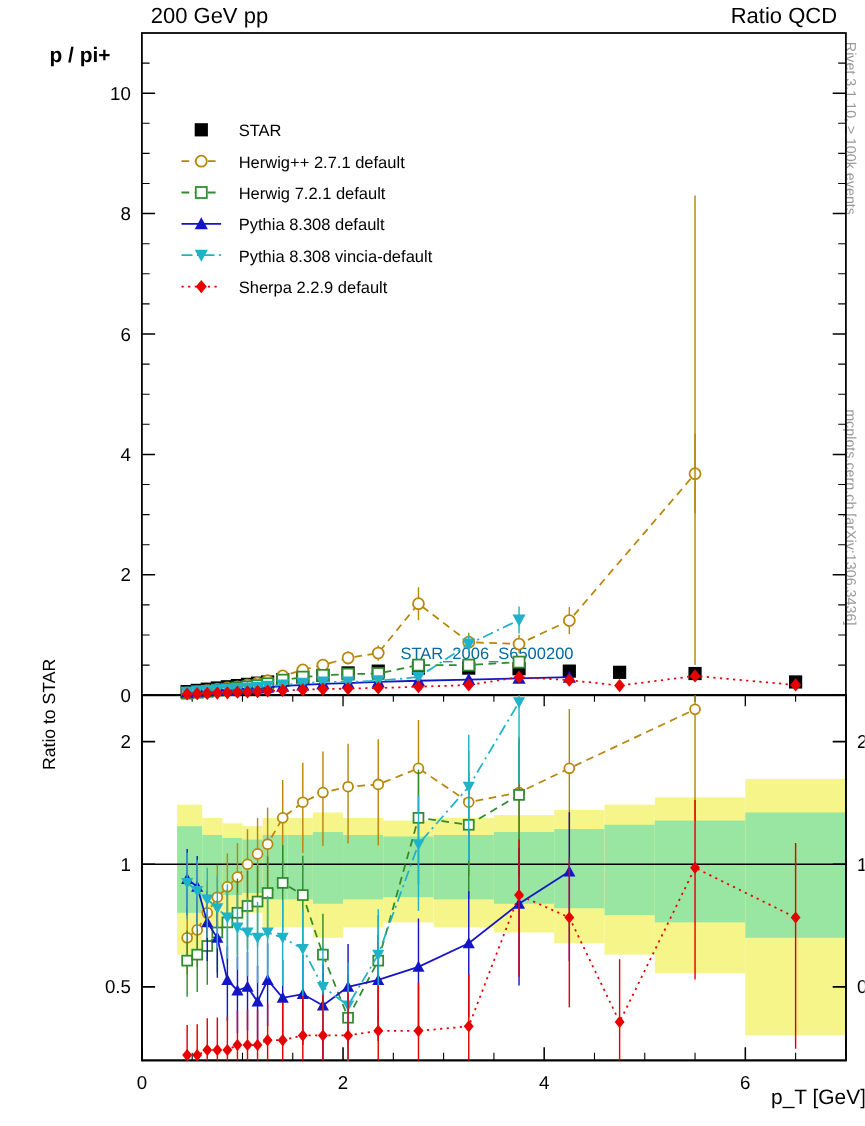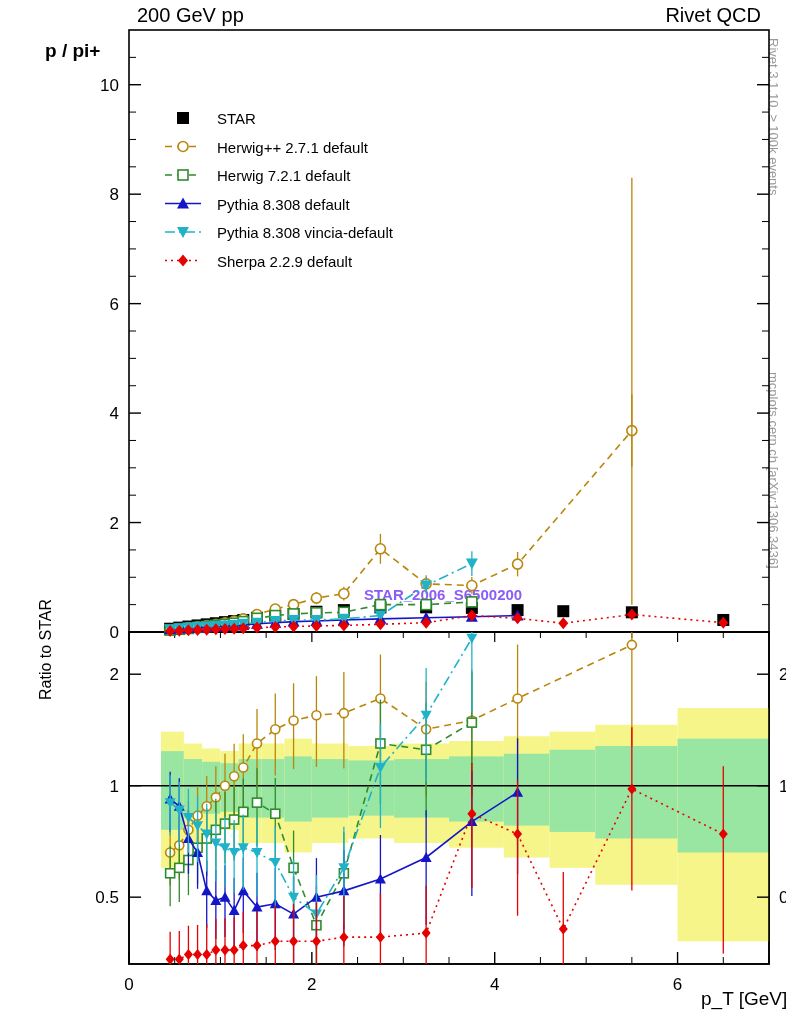--- a/index.html
+++ b/index.html
@@ -2,29 +2,29 @@
 <html><head>
 <meta charset="utf-8">
 <style>
   html,body{margin:0;padding:0;background:#ffffff;}
   body{width:786px;height:1024px;font-family:"Liberation Sans",sans-serif;color:#000;}
   #root{position:relative;width:786px;height:1024px;overflow:hidden;margin-left:29px;}
   .txt{position:absolute;white-space:nowrap;}
   .hdr{font-size:20px;}
   .axlbl{font-size:19px;}
   svg{position:absolute;left:0;top:0;}
-  .watermark{position:absolute;font-size:15px;color:#8b5cf6;font-weight:bold;}
+  .watermark{position:absolute;font-size:15px;color:#0369a1;}
 </style>
 </head>
 <body>
 
 <div id="root">
 
   <div class="txt hdr" style="left:108px;top:4px;">200 GeV pp</div>
-  <div class="txt hdr" style="right:54px;top:4px;">Rivet QCD</div>
+  <div class="txt hdr" style="right:54px;top:4px;">Ratio QCD</div>
 
   <div class="txt axlbl" style="left:16px;top:40px;font-weight:bold;">
     <span>p / pi+</span>
   </div>
 
   <div class="txt" style="left:752px;top:38px;width:16px;height:260px;color:#999;font-size:13px;transform:rotate(90deg);transform-origin:left top;">Rivet 3.1.10, ≥ 100k events</div>
   <div class="txt" style="left:752px;top:372px;width:16px;height:290px;color:#999;font-size:13px;transform:rotate(90deg);transform-origin:left top;">mcplots.cern.ch [arXiv:1306.3436]</div>
 
   <div class="txt" style="left:8px;top:700px;font-size:16px;transform:rotate(-90deg);transform-origin:left top;">Ratio to STAR</div>
 

